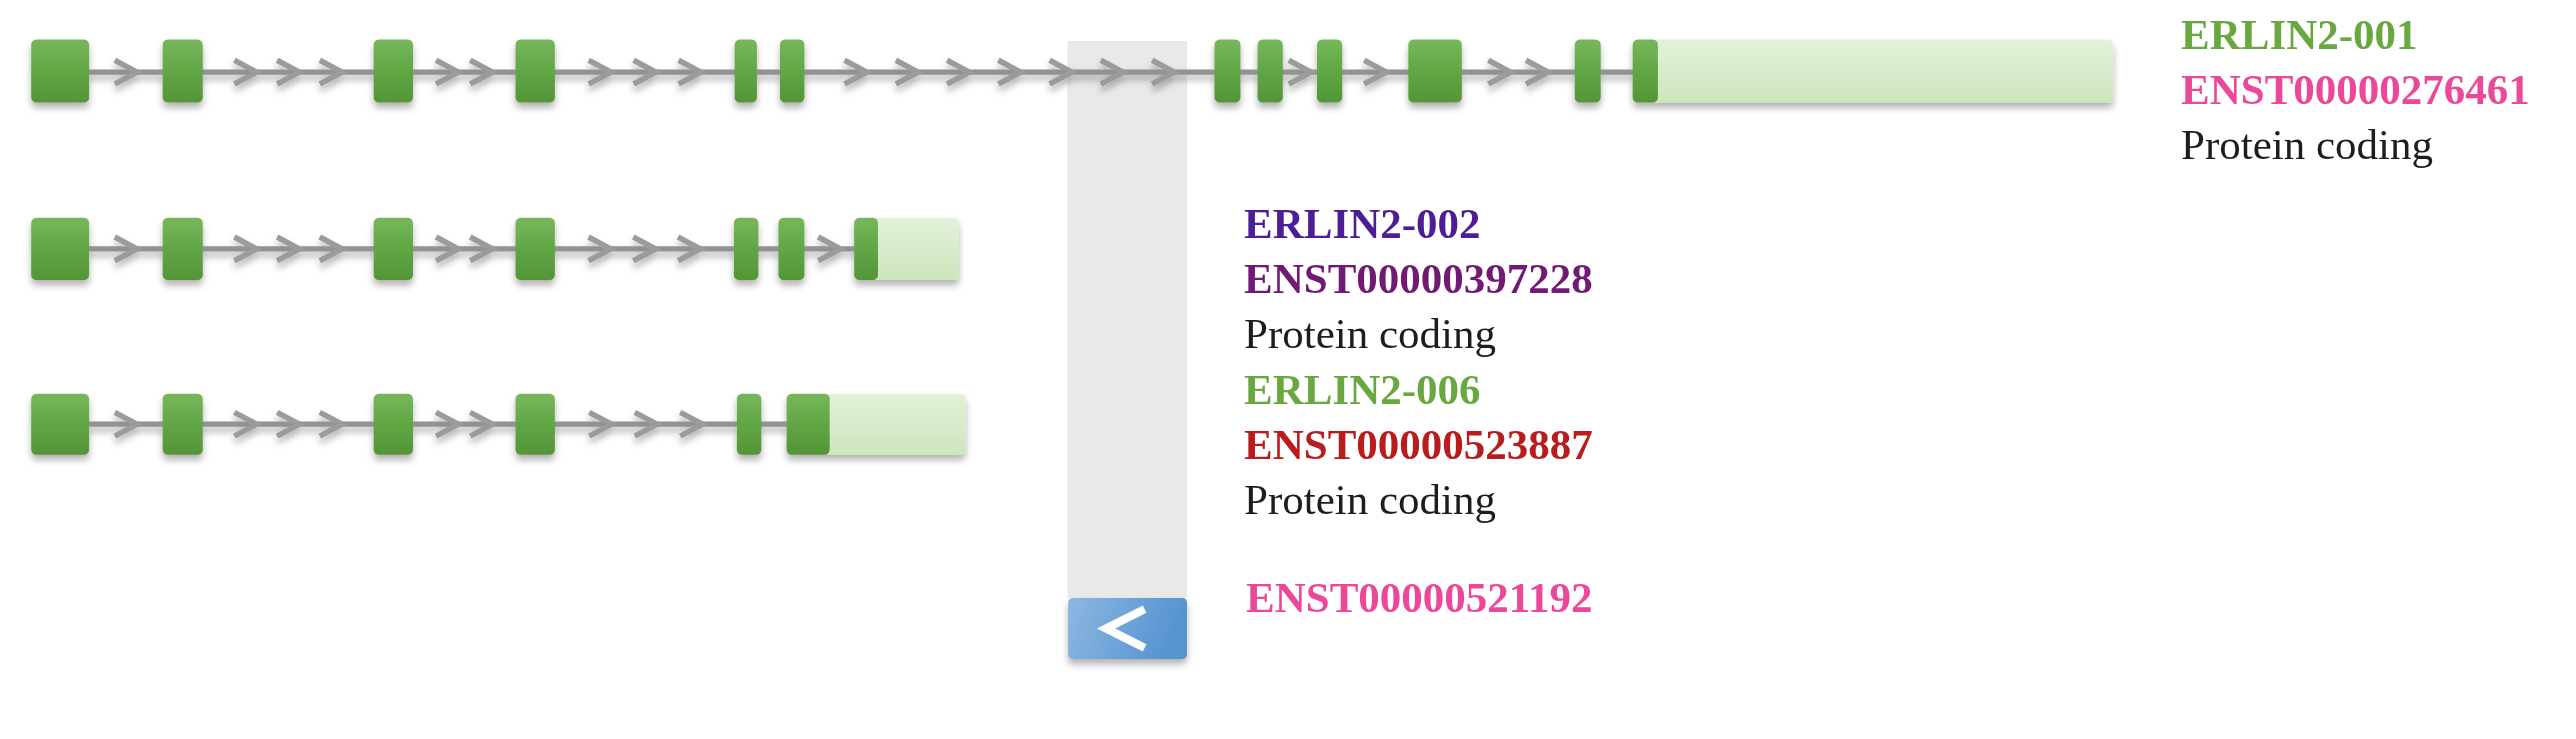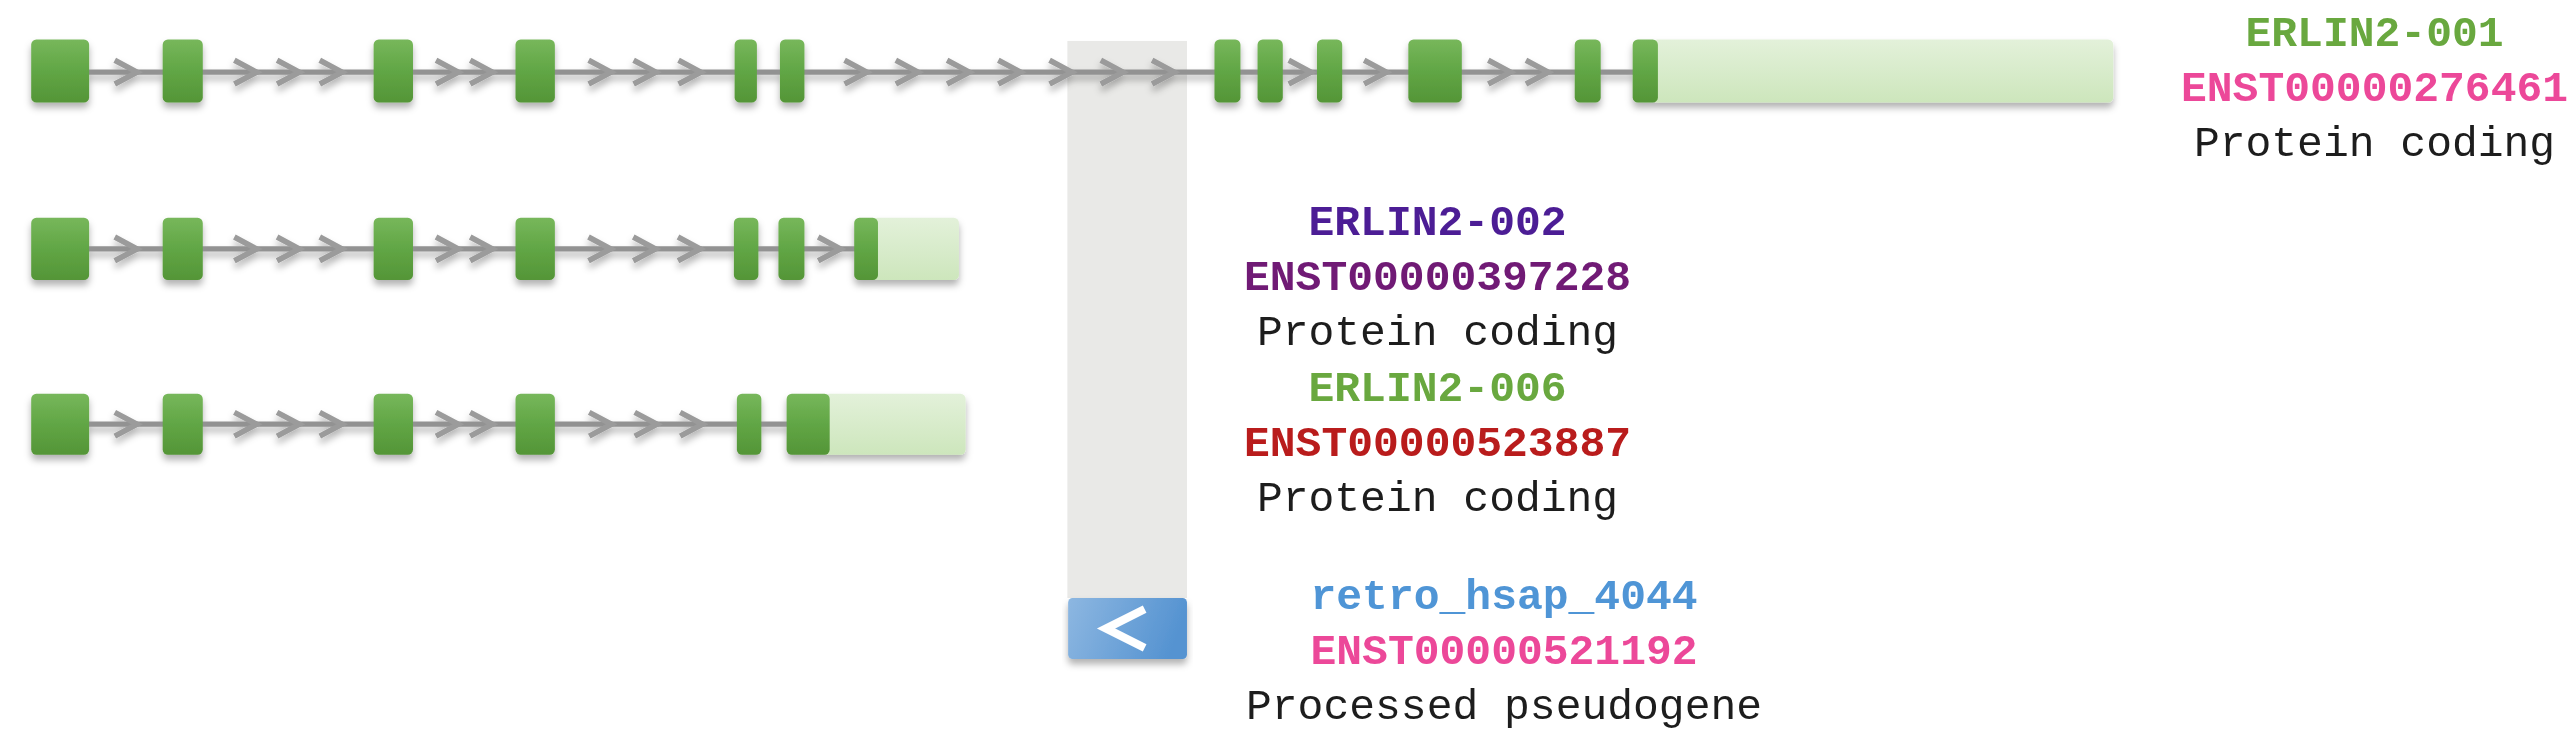--- a/index.html
+++ b/index.html
@@ -1,19 +1,18 @@
 <!DOCTYPE html>
 <html style="font-size:12px"><head>
 <meta charset="utf-8">
 <style>
   html,body{margin:0;padding:0;background:#ffffff;}
   .canvas{
     position:relative;width:2576px;height:740px;background:#ffffff;overflow:hidden;
-    font-family:Liberation Mono, monospace;
-    text-align:center;
+    font-family:Liberation Serif, serif;
   }
   #track-svg{position:absolute;left:0;top:0;}
   .label-block{position:absolute;font-size:43px;line-height:55px;white-space:nowrap;}
   .label-block .lbl-name,.label-block .lbl-acc{font-weight:bold;cursor:pointer;}
   .label-block .lbl-type{font-weight:normal;}
 </style>
 </head>
 <body>
 
 <div class="canvas">
@@ -132,19 +131,17 @@
     <div class="lbl-type" style="color: rgb(29, 29, 29);">Protein coding</div>
   </div>
 
   <div class="label-block" style="left: 1244px; top: 362px;">
     <div class="lbl-name" style="color: rgb(105, 168, 63);">ERLIN2-006</div>
     <div class="lbl-acc" style="color: #b91c1c;">ENST00000523887</div>
     <div class="lbl-type" style="color: rgb(29, 29, 29);">Protein coding</div>
   </div>
 
   <div class="label-block" style="left: 1246px; top: 570px;">
-    <div class="lbl-name" style="color: rgb(79, 149, 214);">retro_hsap_4044</div>
     <div class="lbl-acc" style="color: #ec4899;">ENST00000521192</div>
-    <div class="lbl-type" style="color: rgb(29, 29, 29);">Processed pseudogene</div>
   </div>
 
 </div>
 
 
 </body></html>

